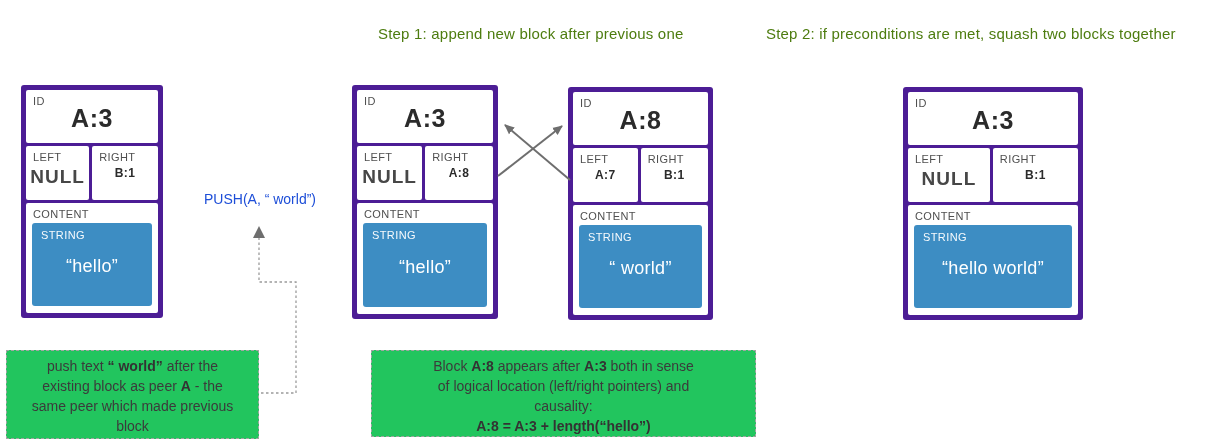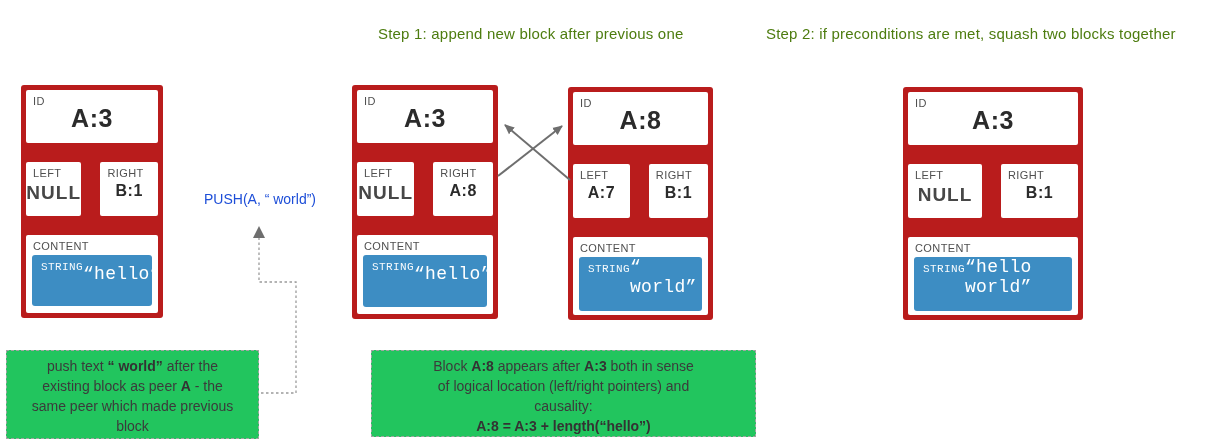--- a/index.html
+++ b/index.html
@@ -9,49 +9,49 @@
   }
   .fig-title{
     position:absolute;font-size:15px;color:#4d7c0f;white-space:nowrap;
     letter-spacing:0.2px;
   }
   .title-step1{left:378px;top:25px;}
   .title-step2{left:766px;top:25px;}
 
   
   .block{
-    position:absolute;background:#b91c1c;border-radius:3px;
+    position:absolute;background:#4c1d95;border-radius:3px;
     display:grid;grid-template-columns:1fr 1.04fr;grid-template-rows:53px 54px 1fr;
-    gap:19px;padding:5px;box-sizing:border-box;
+    gap:3px;padding:5px;box-sizing:border-box;
   }
   .pos-initial {left:21px; top:85px; width:142px; height:233px;}
   .pos-step1-a3{left:352px;top:85px; width:146px; height:234px;}
   .pos-step1-a8{left:568px;top:87px; width:145px; height:233px;}
   .pos-step2-a3{left:903px;top:87px; width:180px; height:233px;}
 
   .cell{background:#ffffff;border-radius:2px;overflow:hidden;}
   .span2{grid-column:1 / span 2;}
   .cell-label{
     display:block;padding:5px 0 0 7px;font-size:11px;color:#4f4f4f;
     letter-spacing:0.4px;
   }
   .id-value{
     text-align:center;font-size:25px;font-weight:bold;color:#2b2b2b;
     margin-top:-3px;letter-spacing:0.5px;
   }
   .ptr-value{
-    text-align:center;font-size:16px;font-weight:bold;color:#2b2b2b;
+    text-align:center;font-size:12px;font-weight:bold;color:#2b2b2b;
     margin-top:3px;letter-spacing:0.5px;
   }
   .ptr-value.null{font-weight:bold;font-size:19px;color:#474747;letter-spacing:1px;}
 
   .content-cell{display:flex;flex-direction:column;}
   .string-box{
     margin:3px 6px 7px 6px;border-radius:3px;flex:1;
-    display:flex;flex-direction:row;color:#ffffff;font-family:Liberation Mono, monospace;
+    display:flex;flex-direction:column;color:#ffffff;
   }
   .string-label{
     padding:6px 0 0 9px;font-size:11px;letter-spacing:0.4px;
     color:rgba(255,255,255,0.96);
   }
   .string-value{
     flex:1;display:flex;align-items:center;justify-content:center;
     font-size:18px;padding-bottom:14px;letter-spacing:0.3px;
   }
 

